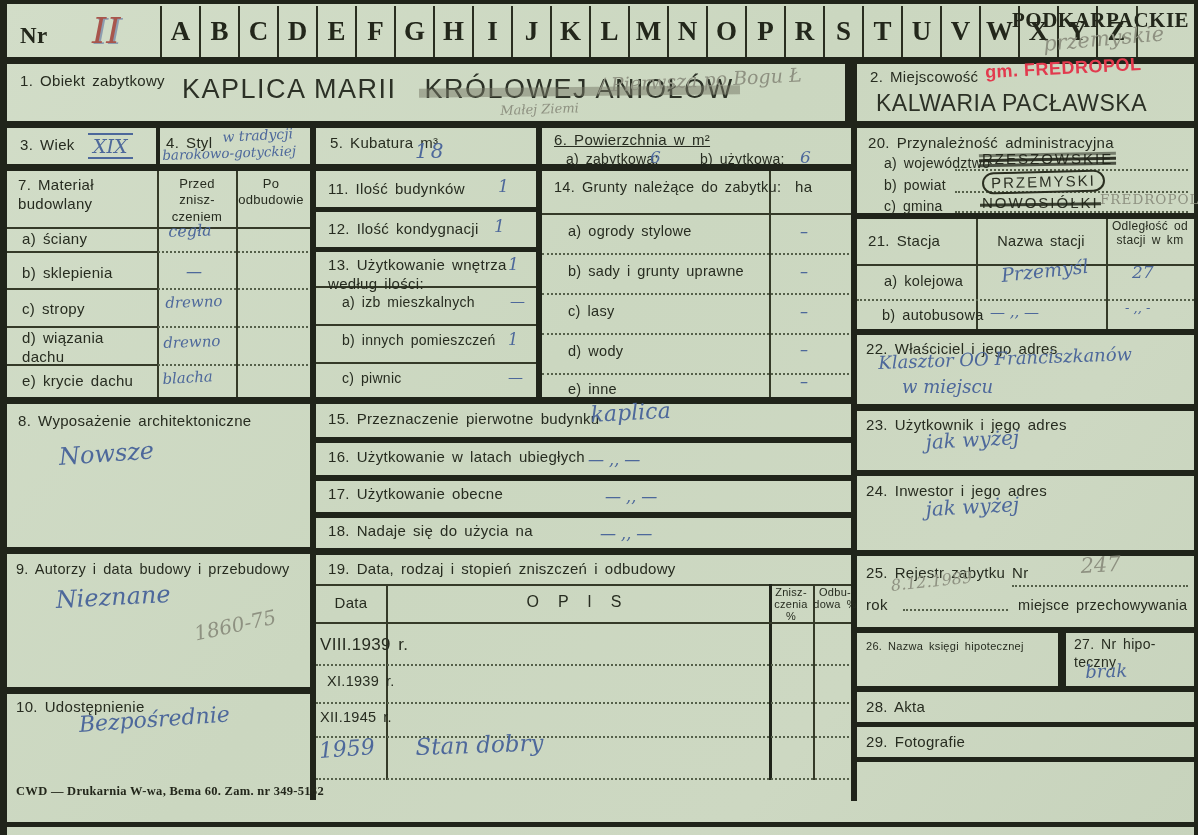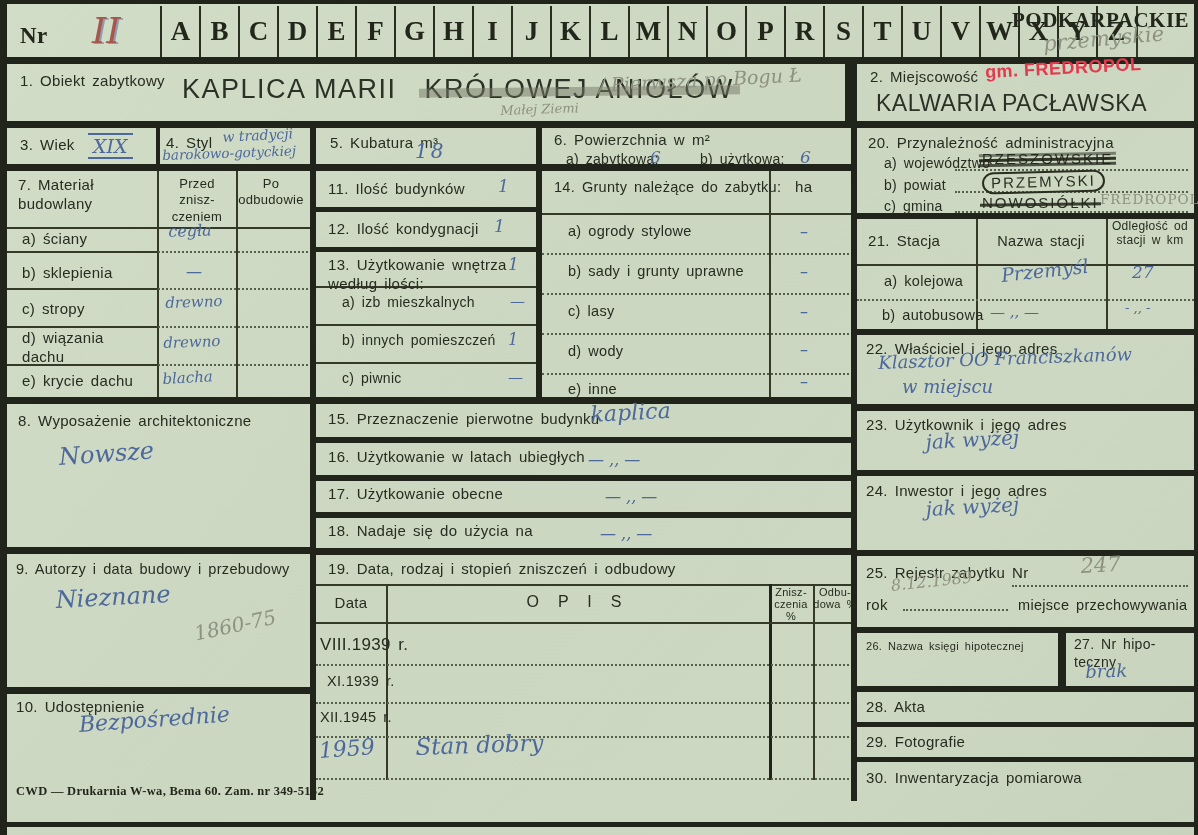--- a/index.html
+++ b/index.html
@@ -104,21 +104,21 @@
   <div class="bar" style="left:7px;top:121px;width:1187px;height:7px;"></div>
 
   <div class="lab" style="left:20px;top:136px;">3. Wiek</div>
   <div class="hand" style="left:88px;top:133px;font-size:19px;border-top:2px solid #4d689b;border-bottom:2px solid #4d689b;padding:0 5px;">XIX</div>
   <div class="bar" style="left:156px;top:128px;width:4px;height:36px;"></div>
   <div class="lab" style="left:166px;top:134px;">4. Styl</div>
   <div class="hand" style="left:222px;top:129px;font-size:14px;transform:rotate(-3deg);">w tradycji</div>
   <div class="hand" style="left:162px;top:147px;font-size:13.5px;transform:rotate(-2deg);">barokowo-gotyckiej</div>
   <div class="lab" style="left:330px;top:134px;">5. Kubatura m³</div>
   <div class="hand" style="left:415px;top:139px;font-size:20px;letter-spacing:3px;">18</div>
-  <div class="lab" style="left:554px;top:131px;">6. Powierzchnia w m²</div>
+  <div class="lab" style="left:554px;top:131px;text-decoration:underline;">6. Powierzchnia w m²</div>
   <div class="lab" style="left:566px;top:151px;font-size:14px;">a) zabytkowa:</div>
   <div class="hand" style="left:650px;top:147px;font-size:17px;">6</div>
   <div class="lab" style="left:700px;top:151px;font-size:14px;">b) użytkowa:</div>
   <div class="hand" style="left:800px;top:147px;font-size:17px;">6</div>
   <div class="bar" style="left:7px;top:164px;width:850px;height:7px;"></div>
 
   <div class="lab" style="left:868px;top:134px;">20. Przynależność administracyjna</div>
   <div class="lab" style="left:884px;top:155px;font-size:14px;">a) województwo</div>
   <div class="stamp" style="left:982px;top:150px;"><span class="xheavy">RZESZOWSKIE</span></div>
   <div class="dot" style="left:955px;top:169px;width:233px;"></div>
@@ -281,15 +281,14 @@
   <div class="lab nowrap" style="left:866px;top:640px;font-size:11px;">26. Nazwa księgi hipotecznej</div>
   <div class="bar" style="left:1058px;top:633px;width:8px;height:53px;"></div>
   <div class="lab" style="left:1074px;top:636px;width:112px;font-size:14px;">27. Nr hipo- teczny</div>
   <div class="hand" style="left:1085px;top:661px;font-size:18px;transform:rotate(-2deg);">brak</div>
   <div class="bar" style="left:857px;top:686px;width:337px;height:6px;"></div>
 
   <div class="lab" style="left:866px;top:698px;">28. Akta</div>
   <div class="bar" style="left:857px;top:722px;width:337px;height:5px;"></div>
   <div class="lab" style="left:866px;top:733px;">29. Fotografie</div>
   <div class="bar" style="left:857px;top:757px;width:337px;height:5px;"></div>
-  <div class="lab" style="left:866px;top:769px;">30. Inwentaryzacja pomiarowa</div>
 
 </div>
 
 </body></html>

